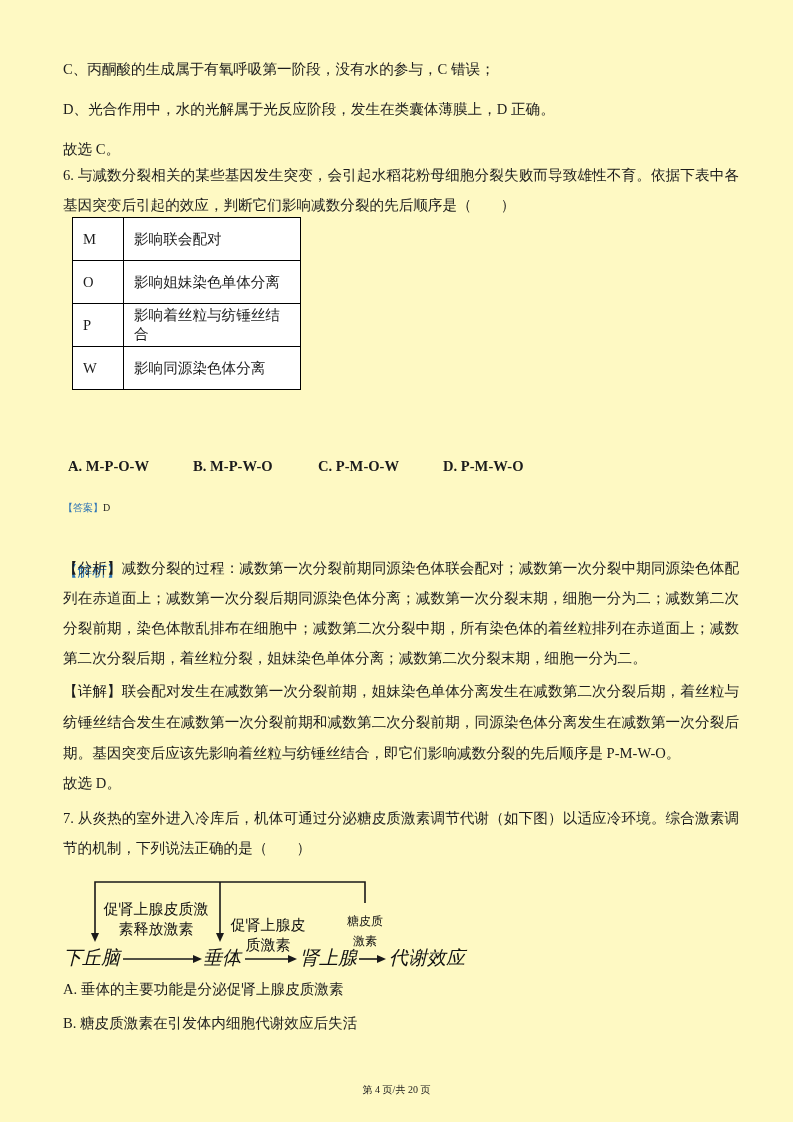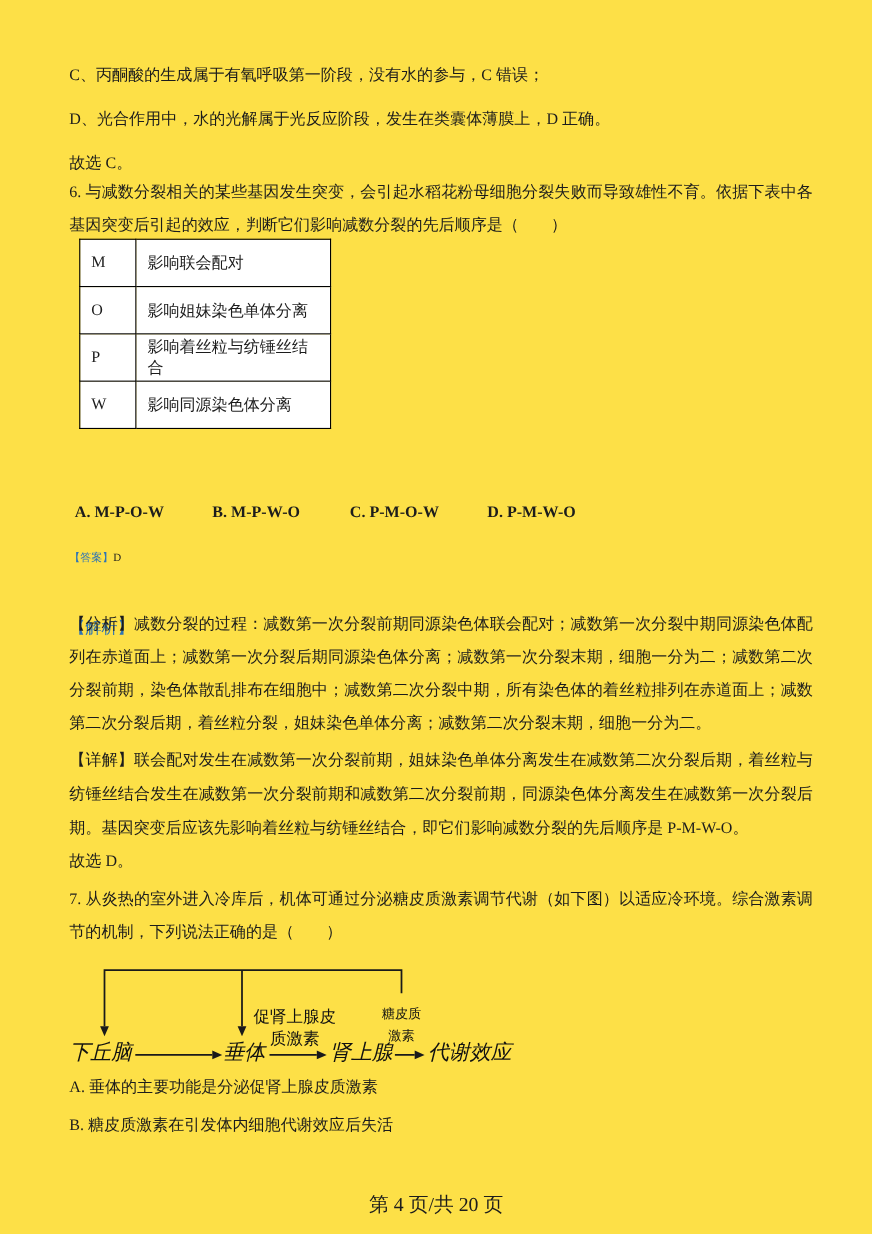--- a/index.html
+++ b/index.html
@@ -1,17 +1,17 @@
 <!DOCTYPE html>
 <html><head>
 <meta charset="utf-8">
 <style>
   html,body{margin:0;padding:0;background:#ffffff;}
   .page{
-    position:relative;width:793px;height:1122px;background:#fde047;
+    position:relative;width:793px;height:1122px;background:#fef9c3;
     font-family:"Liberation Serif","DejaVu Serif",serif;
     color:#1c1c1c;overflow:hidden;
   }
   .content{position:absolute;left:63px;top:0;width:676px;}
   .tline{position:absolute;left:0;width:676px;font-size:14.6px;line-height:22px;white-space:nowrap;}
   .para{position:absolute;left:0;width:676px;font-size:14.6px;line-height:30px;
         text-align:justify;word-break:break-all;}
   .para.tight{line-height:31px;}
   
   table.qtable{position:absolute;left:9px;top:217px;border-collapse:collapse;}
@@ -23,21 +23,21 @@
   .optrow{position:absolute;top:458px;left:0;width:676px;height:24px;font-size:14.6px;}
   .optrow span{position:absolute;top:0;white-space:nowrap;font-weight:bold;}
   .blue{color:#2e74b5;}
   .anslabel{font-size:10px;}
   
   .diagram{position:absolute;left:0;top:875px;width:430px;height:100px;}
   .diagram svg{position:absolute;left:0;top:0;}
   .dnode{position:absolute;font-size:19px;line-height:24px;white-space:nowrap;color:#111;font-style:italic;}
   .dlabel{position:absolute;font-size:15px;line-height:20px;text-align:center;color:#111;white-space:nowrap;}
   .footer{position:absolute;left:0;top:1083px;width:793px;text-align:center;
-          font-size:18px;color:#1c1c1c;font-family:"Liberation Serif","DejaVu Serif",serif;}
+          font-size:10px;color:#1c1c1c;font-family:"Liberation Serif","DejaVu Serif",serif;}
 </style>
 </head>
 <body>
 
 <div class="page">
   <div class="content">
 
     <div class="tline" style="top:58px">C、丙酮酸的生成属于有氧呼吸第一阶段，没有水的参与，C 错误；</div>
     <div class="tline" style="top:98px">D、光合作用中，水的光解属于光反应阶段，发生在类囊体薄膜上，D 正确。</div>
     <div class="tline" style="top:138px">故选 C。</div>
@@ -97,20 +97,24 @@
           <line x1="296" y1="84" x2="314" y2="84"></line>
         </g>
         <g fill="#1a1a1a" stroke="none">
           <polygon points="28,58 36,58 32,67"></polygon>
           <polygon points="153,58 161,58 157,67"></polygon>
           <polygon points="130,80 130,88 139,84"></polygon>
           <polygon points="225,80 225,88 234,84"></polygon>
           <polygon points="314,80 314,88 323,84"></polygon>
         </g>
       </svg>
+      <div class="dlabel" style="left:37px;top:24px;width:112px">
+        <div>促肾上腺皮质激</div>
+        <div>素释放激素</div>
+      </div>
       <div class="dlabel" style="left:163px;top:40px;width:84px">
         <div>促肾上腺皮</div>
         <div>质激素</div>
       </div>
       <div class="dlabel" style="left:272px;top:36px;width:60px;font-size:12px">
         <div>糖皮质</div>
         <div>激素</div>
       </div>
       <div class="dnode" style="left:0;top:71px">下丘脑</div>
       <div class="dnode" style="left:140px;top:71px">垂体</div>

